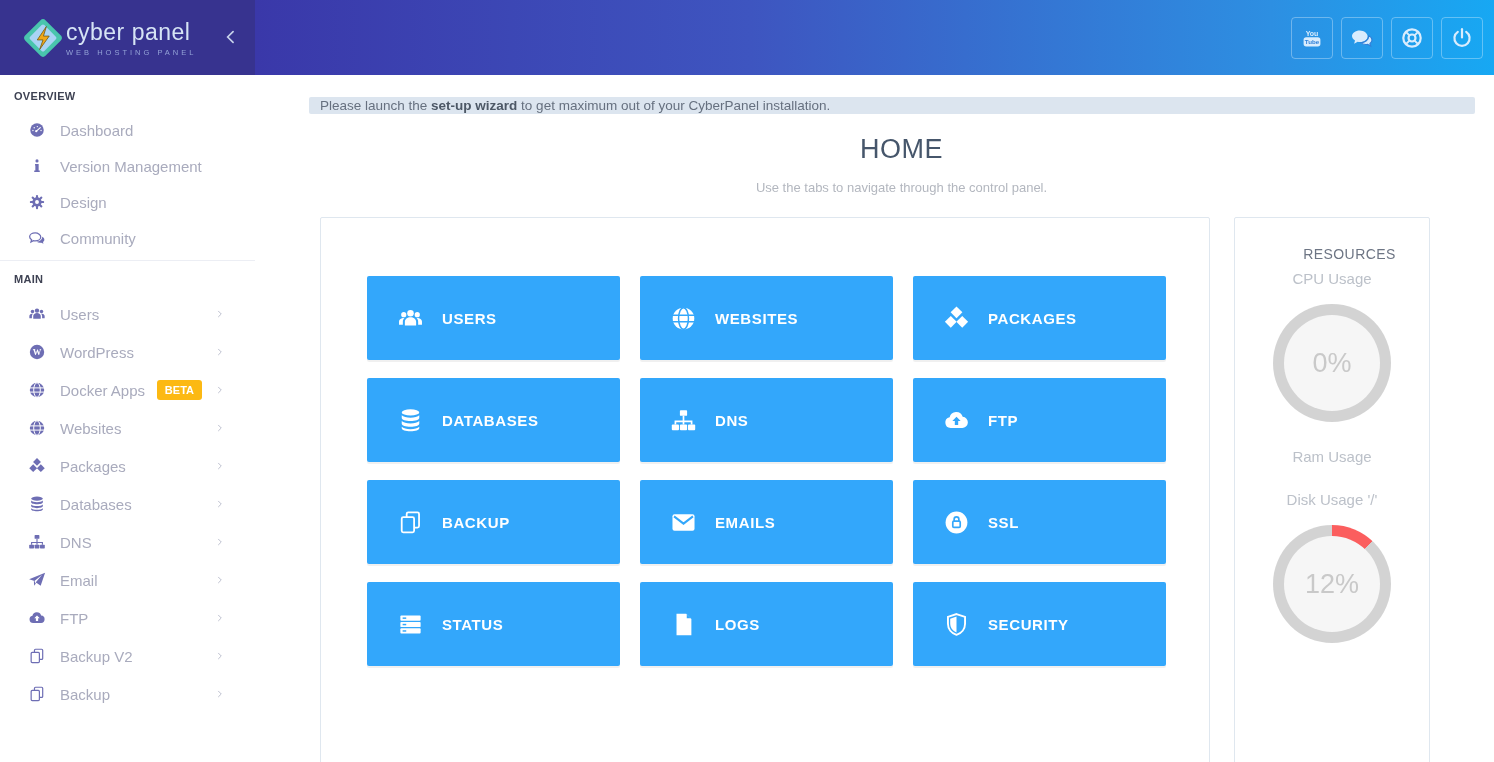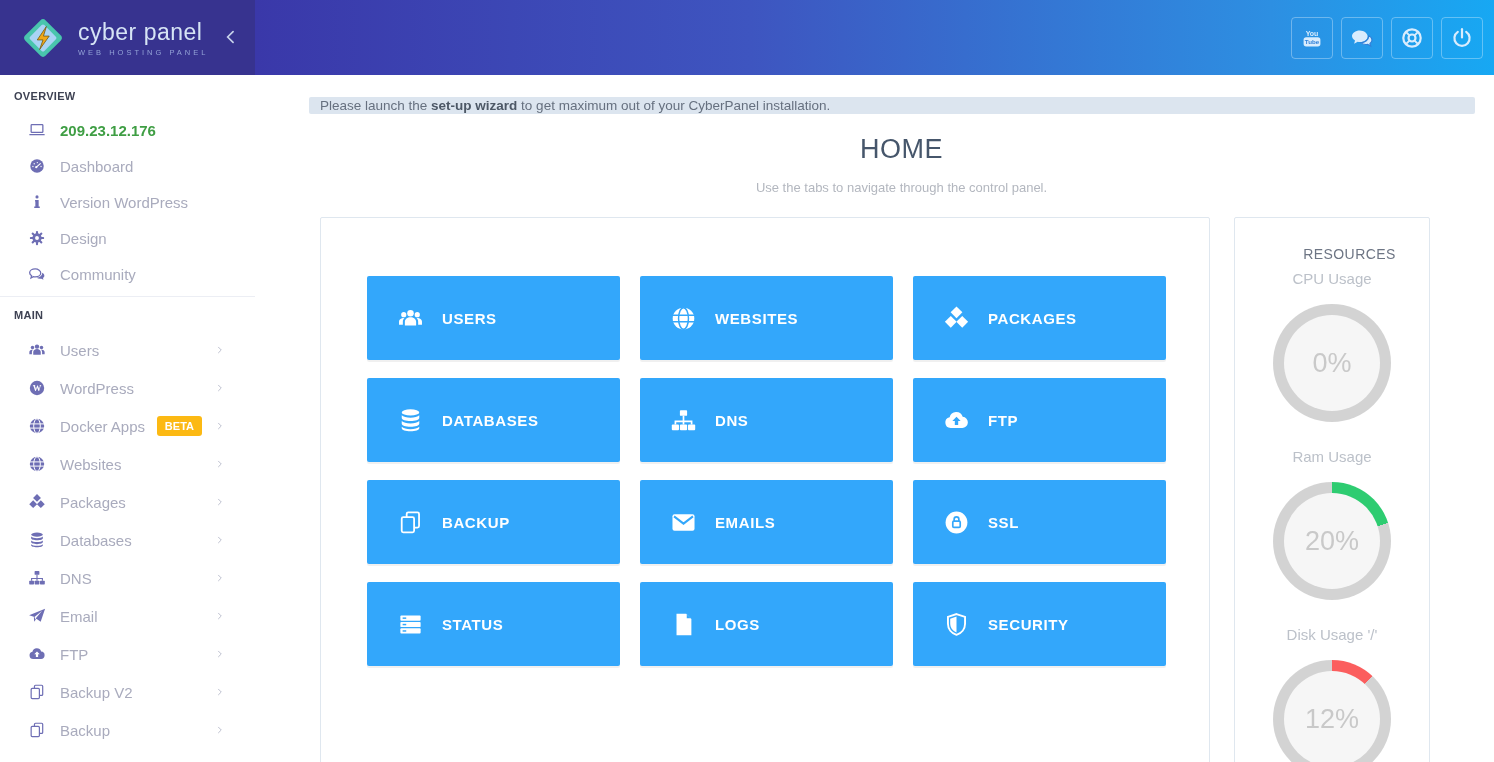--- a/index.html
+++ b/index.html
@@ -5,21 +5,21 @@
   * { margin:0; padding:0; box-sizing:border-box; }
   html,body { width:1494px; height:762px; overflow:hidden; background:#fff;
     font-family:"Liberation Sans", sans-serif; }
   svg { display:block; }
 
   
   .header { display:flex; height:75px; }
   .logo-block { width:255px; background:#37338f; display:flex; align-items:center;
     padding-left:20px; position:relative; flex-shrink:0; }
   .logo-mark { width:46px; height:46px; }
-  .logo-text { margin-left:12px; }
+  .logo-text { }
   .logo-title { font-size:23px; font-weight:300; color:#d6e4f5; letter-spacing:.5px; }
   .logo-sub { font-size:7.5px; letter-spacing:3px; color:#93a2d6; margin-top:2px; text-align:center; }
   .collapse-btn { position:absolute; right:14px; top:27px; width:20px; height:20px;
     color:#c6d2ea; cursor:pointer; }
   .topbar { flex:1; background:linear-gradient(90deg,#3a38a9 0%,#3e55c0 40%,#2d8fe2 82%,#17a8f3 100%);
     display:flex; align-items:center; justify-content:flex-end; padding-right:11px;
     --cut:#2f80d9; }
   .tb-btn { width:42px; height:42px; border:1px solid rgba(255,255,255,.32); border-radius:4px;
     color:#d9ecfd; display:flex; align-items:center; justify-content:center; margin-left:8px;
     cursor:pointer; }
@@ -133,31 +133,20 @@
         </svg>
     </span>
   </div>
 </div>
 
 <div class="app">
 
   <div class="sidebar">
     <div class="side-header">OVERVIEW</div>
 
-    <div class="side-item ip">
-      <span class="icon-box">
-          <svg viewBox="0 0 24 24">
-            <g fill="none" stroke="currentColor" stroke-width="1.7">
-              <rect x="4.2" y="4.8" width="15.6" height="10.4" rx="1"></rect>
-              <path d="M2.5 18.3h19" stroke-linecap="round"></path>
-            </g>
-          </svg>
-        </span>
-      <span class="side-label">209.23.12.176</span>
-    </div>
     <div class="side-item">
       <span class="icon-box">
           <svg viewBox="0 0 24 24">
             <circle cx="12" cy="12" r="9" fill="currentColor"></circle>
             <path d="M11.2 13.4l5.2-4.6" stroke="var(--cut)" stroke-width="1.5" stroke-linecap="round"></path>
             <circle cx="11" cy="13.6" r="1.5" fill="var(--cut)"></circle>
             <g fill="var(--cut)">
               <circle cx="6.6" cy="12.6" r=".9"></circle>
               <circle cx="8.3" cy="9" r=".9"></circle>
               <circle cx="12.4" cy="7.4" r=".9"></circle>
@@ -169,21 +158,21 @@
     </div>
     <div class="side-item">
       <span class="icon-box">
           <svg viewBox="0 0 24 24">
             <g fill="currentColor">
               <circle cx="12" cy="5.2" r="2.1"></circle>
               <path d="M9.4 9.3h4.8v8.8h1.5V20H8.3v-1.9h1.5v-6.9H9.4z"></path>
             </g>
           </svg>
         </span>
-      <span class="side-label">Version WordPress</span>
+      <span class="side-label">Version Management</span>
     </div>
     <div class="side-item">
       <span class="icon-box">
           <svg viewBox="0 0 24 24">
             <g fill="currentColor">
               <rect x="10.6" y="2.5" width="2.8" height="19" rx="1.2"></rect>
               <rect x="10.6" y="2.5" width="2.8" height="19" rx="1.2" transform="rotate(45 12 12)"></rect>
               <rect x="10.6" y="2.5" width="2.8" height="19" rx="1.2" transform="rotate(90 12 12)"></rect>
               <rect x="10.6" y="2.5" width="2.8" height="19" rx="1.2" transform="rotate(135 12 12)"></rect>
               <circle cx="12" cy="12" r="6.2"></circle>
@@ -533,23 +522,20 @@
 
         <div class="gauge-block">
           <div class="gauge-label">CPU Usage</div>
           <div class="gauge" style="background: conic-gradient(rgb(211, 211, 211) 0deg, rgb(211, 211, 211) 0%, rgb(211, 211, 211) 0%, rgb(211, 211, 211) 100%);">
             <div class="val">0%</div>
           </div>
         </div>
 
         <div class="gauge-block">
           <div class="gauge-label">Ram Usage</div>
-          <div class="gauge" style="background: conic-gradient(rgb(46, 204, 113) 0deg, rgb(46, 204, 113) 20%, rgb(211, 211, 211) 20%, rgb(211, 211, 211) 100%);">
-            <div class="val">20%</div>
-          </div>
         </div>
 
         <div class="gauge-block">
           <div class="gauge-label">Disk Usage '/'</div>
           <div class="gauge" style="background: conic-gradient(rgb(251, 94, 94) 0deg, rgb(251, 94, 94) 12%, rgb(211, 211, 211) 12%, rgb(211, 211, 211) 100%);">
             <div class="val">12%</div>
           </div>
         </div>
 
       </div>

